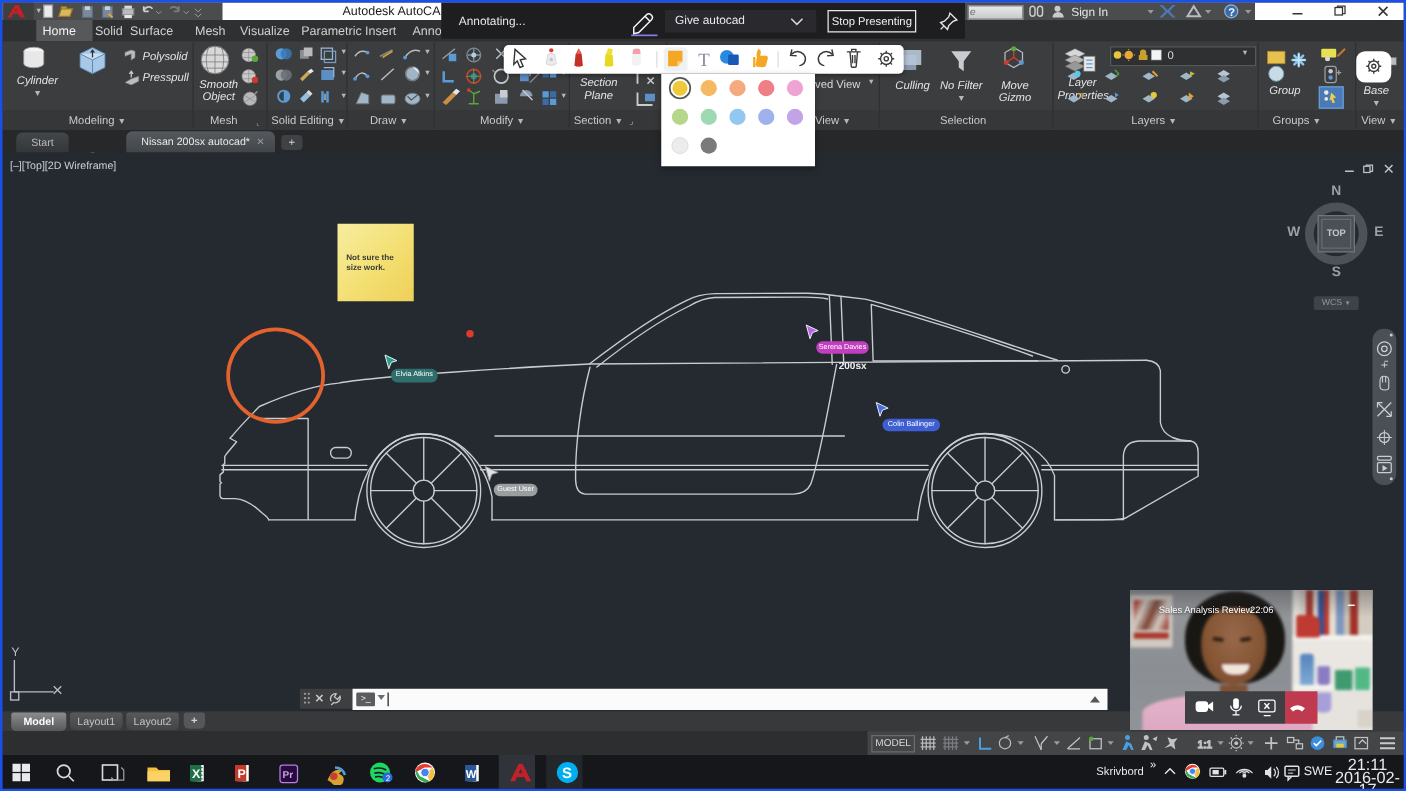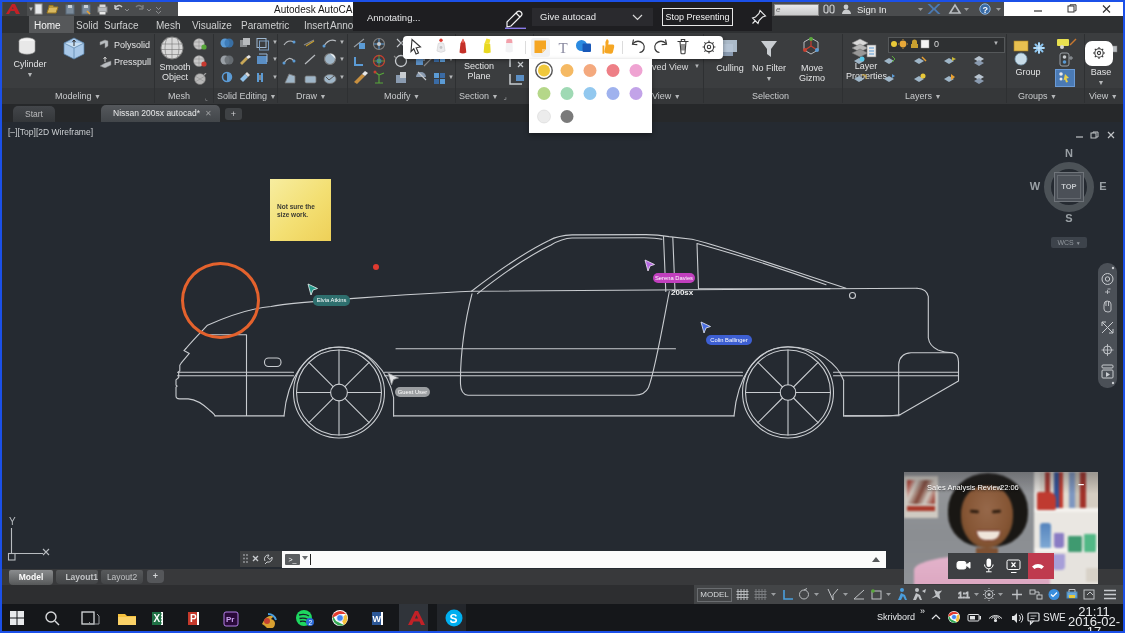--- a/index.html
+++ b/index.html
@@ -68,30 +68,30 @@
 
 <div class="abs" style="left:2px;top:16px;width:1121px;height:17px;background:#2e3032;"></div>
 <div class="abs" style="left:29px;top:16px;width:45px;height:17px;background:#56585a;"></div>
 <style>.rtab{position:absolute;top:19.5px;font-size:10px;color:#cfd0d1;}</style>
 <div class="rtab" style="left:34px;color:#f4f4f4;">Home</div>
 <div class="rtab" style="left:76px;">Solid</div>
 <div class="rtab" style="left:104px;">Surface</div>
 <div class="rtab" style="left:156px;">Mesh</div>
 <div class="rtab" style="left:192px;">Visualize</div>
 <div class="rtab" style="left:241px;">Parametric</div>
-<div class="rtab" style="left:292px;margin-left:12px;">Insert</div>
+<div class="rtab" style="left:292px;">Insert</div>
 <div class="rtab" style="left:330px;">Anno</div>
 
 <div class="abs" style="left:2px;top:33px;width:1121px;height:55px;background:#3b3d3f;"></div>
 <div class="abs" style="left:2px;top:88px;width:1121px;height:16px;background:#353739;"></div>
 <style>
  .plabel{position:absolute;top:91px;font-size:9px;color:#c9cbcd;}
  .plabel .dn{font-size:7px;color:#b5b7b9;}
  .psep{position:absolute;top:34px;width:1px;height:69px;background:#2e3032;}
- .btxt{position:absolute;color:#e3e4e5;font-size:9px;text-align:center;line-height:9.5px;}
+ .btxt{position:absolute;color:#e3e4e5;font-size:9px;text-align:center;line-height:9.5px;font-style:italic;}
  .ricon{position:absolute;}
 </style>
 
 <div class="psep" style="left:154px;"></div>
 <div class="psep" style="left:213px;"></div>
 <div class="psep" style="left:277px;"></div>
 <div class="psep" style="left:347px;"></div>
 <div class="psep" style="left:455px;"></div>
 <div class="psep" style="left:533px;"></div>
 <div class="psep" style="left:703px;"></div>
@@ -496,21 +496,21 @@
   <path d="M24,9 a4,4 0 0 1 4,-6 l-1.5,2.5 2.5,2 2,-2.5 a4,4 0 0 1 -5,5 l-2,2" stroke="#c8cbce" stroke-width="1" fill="none"></path>
 </svg>
 <div class="abs" style="left:282px;top:551px;width:604px;height:16.5px;background:#fbfbfb;"></div>
 <div class="abs" style="left:285px;top:553.5px;width:15px;height:11.5px;background:#5a5d60;border-radius:1px;color:#fff;font-size:7px;text-align:center;line-height:11px;">&gt;_</div>
 <div class="abs" style="left:302px;top:556px;width:0px;height:0px;border-left:3px solid transparent;border-right:3px solid transparent;border-top:4px solid #6a6d70;"></div>
 <div class="abs" style="left:310px;top:553.5px;width:1px;height:11.5px;background:#222;"></div>
 <div class="abs" style="left:872px;top:557px;width:0px;height:0px;border-left:4px solid transparent;border-right:4px solid transparent;border-bottom:5px solid #55585a;"></div>
 
 <div class="abs" style="left:2px;top:569px;width:1121px;height:16px;background:#38393b;"></div>
 <div class="abs" style="left:9px;top:569.5px;width:44px;height:14.5px;background:linear-gradient(#8a8c8e,#565859);border-radius:2px 2px 4px 4px;transform:perspective(10px);color:#fdfdfd;font-size:8.5px;font-weight:bold;text-align:center;line-height:14px;">Model</div>
-<div class="abs" style="left:56px;top:569.5px;width:42px;height:14.5px;background:linear-gradient(#57595b,#434547);border-radius:2px 2px 4px 4px;color:#c2c4c6;font-size:8.5px;text-align:right;line-height:14px;font-weight:bold;">Layout1</div>
+<div class="abs" style="left:56px;top:569.5px;width:42px;height:14.5px;background:linear-gradient(#57595b,#434547);border-radius:2px 2px 4px 4px;color:#c2c4c6;font-size:8.5px;text-align:center;line-height:14px;">Layout1</div>
 <div class="abs" style="left:101px;top:569.5px;width:42px;height:14.5px;background:linear-gradient(#57595b,#434547);border-radius:2px 2px 4px 4px;color:#c2c4c6;font-size:8.5px;text-align:center;line-height:14px;">Layout2</div>
 <div class="abs" style="left:147px;top:570px;width:17px;height:13px;background:#55575a;border-radius:2px 2px 4px 4px;color:#d2d4d6;font-size:9px;font-weight:bold;text-align:center;line-height:13px;">+</div>
 
 <div class="abs" style="left:2px;top:585px;width:1121px;height:19px;background:#2d2e30;"></div>
 <div class="abs" style="left:694px;top:585px;width:429px;height:19px;background:#434547;"></div>
 <div class="abs" style="left:697px;top:587.5px;width:35px;height:14px;border:1px solid #6a6d70;box-sizing:border-box;color:#d8dadc;font-size:8px;text-align:center;line-height:12px;">MODEL</div>
 <svg class="abs" style="left:736px;top:586px;" width="387" height="17" viewBox="0 0 387 17">
   <g fill="none" stroke="#c0c3c6" stroke-width="1">
     <g stroke="#b8bbbe">
         <path d="M2,3 v11 M5,3 v11 M8,3 v11 M11,3 v11 M0.5,5.5 h12 M0.5,8.5 h12 M0.5,11.5 h12"></path>

